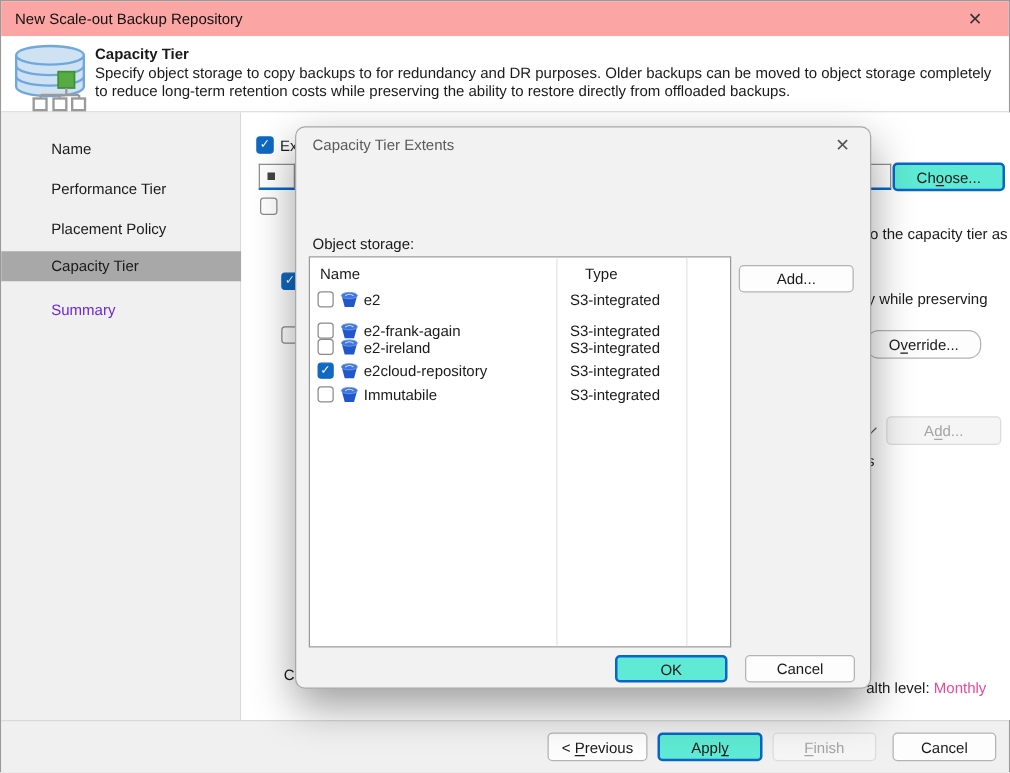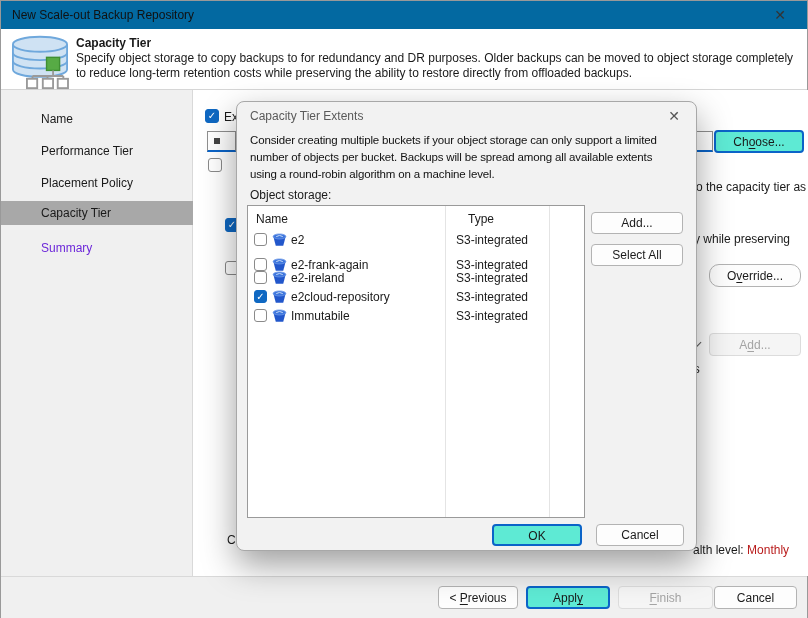--- a/index.html
+++ b/index.html
@@ -1,21 +1,21 @@
 <!DOCTYPE html>
 <html><head>
 <meta charset="utf-8">
 <style>
   * { margin:0; padding:0; box-sizing:border-box; }
   html,body { width:808px; height:618px; overflow:hidden; }
   body { font-family:"Liberation Sans", sans-serif; font-size:12px; color:#1a1a1a; }
   #app { position:relative; width:808px; height:618px; background:#ffffff; border:1px solid #999; }
 
   
-  .titlebar { position:absolute; left:0; top:0; width:100%; height:28px; background:#0369a1; display:flex; align-items:center; }
+  .titlebar { position:absolute; left:0; top:0; width:100%; height:28px; background:#fca5a5; display:flex; align-items:center; }
   .titlebar .title { margin-left:11px; font-size:12px; color:#111; }
   .win-close { position:absolute; right:18px; top:5px; width:18px; height:18px; display:flex; align-items:center; justify-content:center; font-size:14px; color:#333; cursor:default; }
 
   .header { position:absolute; left:0; top:28px; width:100%; height:61px; background:#fff; border-bottom:1px solid #d6d6d6; }
   .header-icon { position:absolute; left:8px; top:5px; }
   .header-title { position:absolute; left:75px; top:7px; font-weight:bold; font-size:12px; }
   .header-desc { position:absolute; left:75px; top:22px; width:722px; font-size:12px; line-height:15px; color:#1a1a1a; }
 
   .sidebar { position:absolute; left:0; top:89px; width:192px; height:486px; background:#f0f0f0; border-right:1px solid #d9d9d9; }
   .nav-item { position:absolute; left:0; width:192px; height:24px; line-height:24px; padding-left:40px; color:#1a1a1a; }
@@ -33,21 +33,21 @@
   .btn.disabled { background:#f5f5f5; border-color:#dcdcdc; color:#a4a4a4; }
   .btn u { text-underline-offset:2px; }
 
   
   .checkbox { width:14px; height:14px; border:1px solid #8a8a8a; border-radius:3px; background:#fff; display:inline-flex;
               align-items:center; justify-content:center; }
   .checkbox.checked { background:#0f68c2; border-color:#0f68c2; }
   .checkbox.checked::after { content:"✓"; color:#fff; font-size:10px; line-height:1; }
   .frag { position:absolute; }
   .combo-frag { background:#fff; border:1px solid #8f8f8f; border-bottom:2px solid #0b64c8; }
-  .link { color:#b91c1c; }
+  .link { color:#ec4899; }
   .chev { display:inline-block; width:7px; height:7px; border-right:1.5px solid #5a5a5a; border-bottom:1.5px solid #5a5a5a; transform:rotate(45deg); }
 
   
   .modal { position:absolute; left:235px; top:100px; width:461px; height:450px; background:#f2f2f2;
            border:1px solid #a8a8a8; border-radius:8px; box-shadow:0 14px 34px rgba(0,0,0,.38); z-index:10; }
   .modal-title { position:absolute; left:13px; top:7px; font-size:12px; color:#5a5a5a; }
   .modal-close { position:absolute; right:12px; top:4px; width:20px; height:20px; display:flex; align-items:center; justify-content:center; font-size:14px; color:#555; cursor:default; }
   .modal-desc { position:absolute; left:13px; top:30px; width:426px; font-size:11.5px; letter-spacing:-0.15px; line-height:17px; color:#111; }
   .objstore-label { position:absolute; left:13px; top:86px; }
 
@@ -116,38 +116,37 @@
       </span>
     <span class="frag checkbox" style="left:15px; top:68px;"></span>
     <span class="frag checkbox checked" style="left:32px; top:128px;"></span>
     <span class="frag checkbox" style="left:32px; top:171px;"></span>
     <span class="frag" style="left:34px; top:443px;">C</span>
 
     <span class="frag combo-frag" style="left:500px; top:41px; width:20px; height:21px;"></span>
     <button class="btn primary" style="left:521px; top:40px; width:90px;">Ch<u>o</u>ose...</button>
     <span class="frag" style="left:503px; top:90px; white-space:nowrap;">o the capacity tier as</span>
     <span class="frag" style="left:501px; top:142px; white-space:nowrap;">y while preserving</span>
-    <button class="btn" style="left:516px; top:174px; width:92px;border-radius:10px;">O<u>v</u>erride...</button>
+    <button class="btn" style="left:500px; top:174px; width:92px;border-radius:10px;">O<u>v</u>erride...</button>
     <span class="frag chev" style="left:500px; top:249px;"></span>
     <button class="btn disabled" style="left:516px; top:243px; width:92px;">A<u>d</u>d...</button>
     <span class="frag" style="left:494px; top:272px;">ds</span>
     <span class="frag" style="left:500px; top:453px; white-space:nowrap;"><span>alth level: </span><span class="link">Monthly</span></span>
   </div>
 
   <div class="footer">
     <button class="btn" style="left:437px; top:9px; width:80px;">&lt; <u>P</u>revious</button>
     <button class="btn primary" style="left:525px; top:9px; width:84px;">Appl<u>y</u></button>
-    <button class="btn disabled" style="left:617px; top:9px; width:95px;"><u>F</u>inish</button>
+    <button class="btn disabled" style="left:617px; top:9px; width:83px;"><u>F</u>inish</button>
     <button class="btn" style="left:713px; top:9px; width:83px;">Cancel</button>
   </div>
 
   <div class="modal">
     <div class="modal-title">Capacity Tier Extents</div>
     <div class="modal-close">✕</div>
-    <div class="modal-desc">Consider creating multiple buckets if your object storage can only support a limited number of objects per bucket. Backups will be spread among all available extents using a round-robin algorithm on a machine level.</div>
     <div class="objstore-label">Object storage:</div>
 
     <div class="listbox">
       <div class="col-line" style="left:197px;"></div>
       <div class="col-line" style="left:301px;"></div>
       <div class="list-header">
         <span class="hdr" style="left:8px;">Name</span>
         <span class="hdr" style="left:208px;margin-left:12px;">Type</span>
       </div>
 
@@ -207,18 +206,17 @@
               <ellipse cx="8" cy="3.2" rx="6.8" ry="2.7" fill="#3e76dd" stroke="#6e9ae8" stroke-width="0.8"></ellipse>
               <path d="M4.5 3.4 q3.5 -2.6 7 0" fill="none" stroke="#cfe0f7" stroke-width="1"></path>
             </svg>
           </span>
         <span class="nm">Immutabile</span>
         <span class="tp">S3-integrated</span>
       </div>
     </div>
 
     <button class="btn side-btn" style="top:110px;">Add...</button>
-    <button class="btn side-btn" style="top:142px;">Select All</button>
     <button class="btn primary ok-btn">OK</button>
     <button class="btn cancel-btn">Cancel</button>
   </div>
 
 </div>
 
 </body></html>

